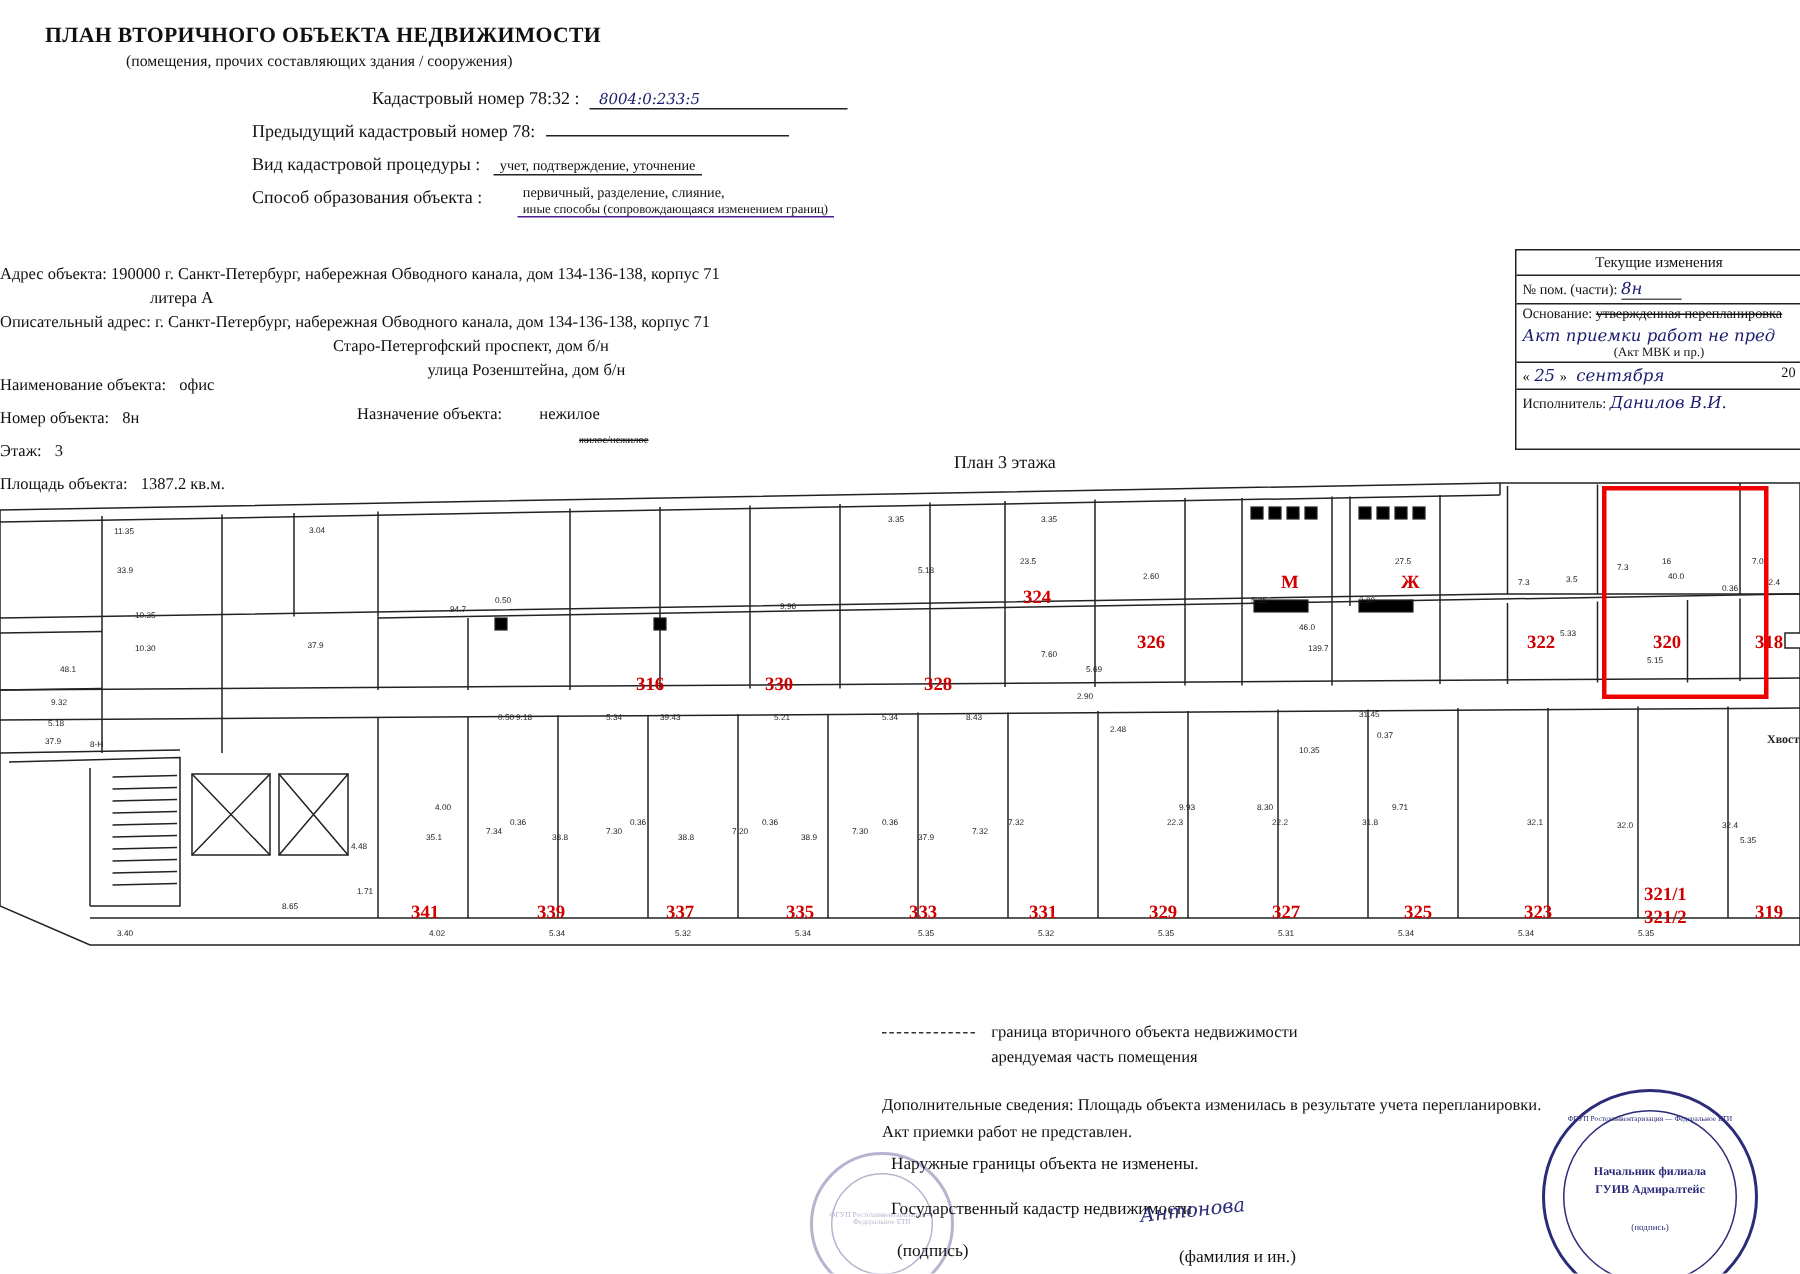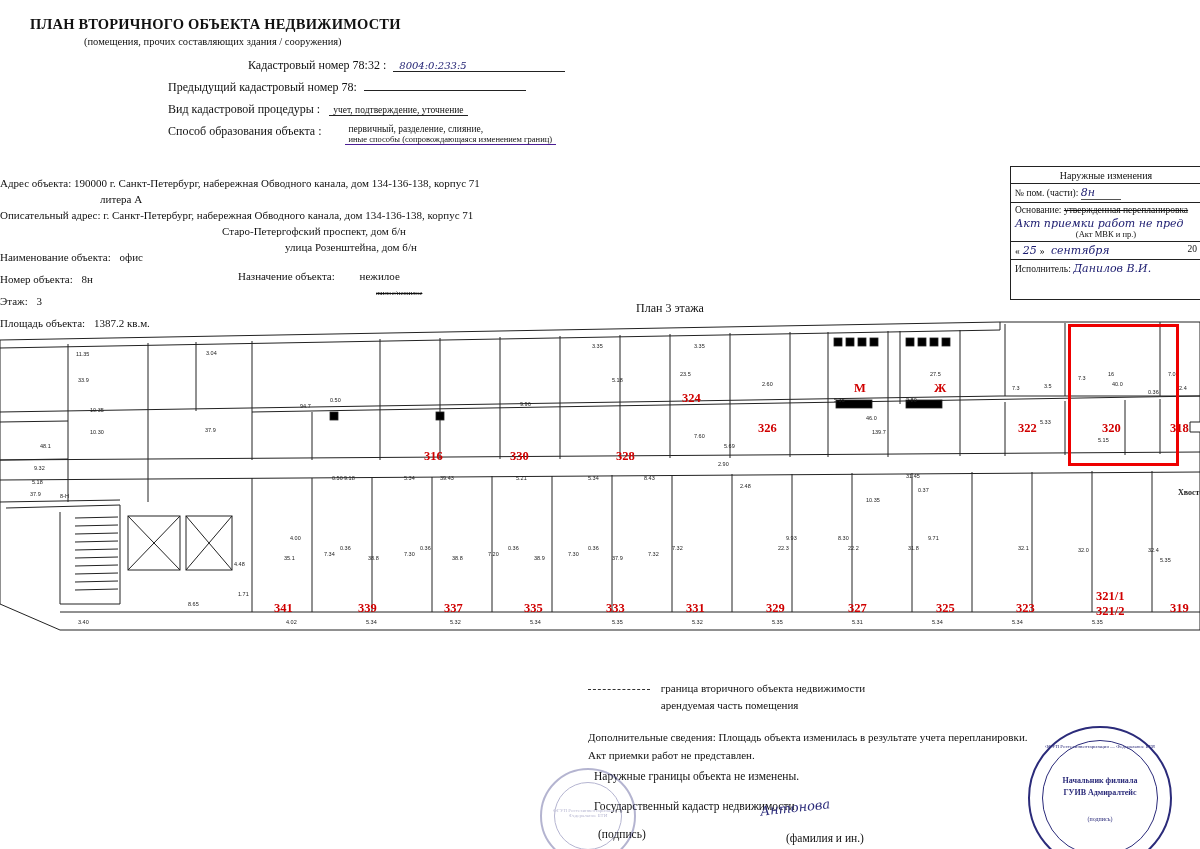--- a/index.html
+++ b/index.html
@@ -41,21 +41,21 @@
 
   .addr-block{position:absolute;left:0;top:175px;font-size:11px;line-height:16px;}
   .addr-line{white-space:nowrap;}
   .indent{padding-left:100px;}
 
   .obj-block{position:absolute;left:0;top:246px;font-size:11px;line-height:22px;}
   .obj-block .val{padding-left:6px;}
 
   .purpose{position:absolute;left:238px;top:270px;font-size:11px;}
   .purpose .v{padding-left:22px;}
-  .strike{font-size:7px;text-decoration:line-through;position:absolute;left:376px;top:289px;}
+  .strike{font-size:7px;text-decoration:line-through;position:absolute;left:386px;top:289px;}
 
   .plan-caption{position:absolute;left:636px;top:301px;font-size:12px;}
 
   
   .changes{
     position:absolute;left:1010px;top:166px;width:190px;height:132px;
     border:1px solid #222;font-size:9.5px;
   }
   .changes .hdr{
     text-align:center;border-bottom:1px solid #222;padding:3px 0 2px;font-size:10px;
@@ -190,21 +190,21 @@
 
   <div class="purpose">
     <span>Назначение объекта:</span>
     <span class="v">нежилое</span>
   </div>
   <span class="strike">жилое/нежилое</span>
 
   <div class="plan-caption">План 3 этажа</div>
 
   <div class="changes">
-    <div class="hdr">Наружные изменения</div>
+    <div class="hdr">Текущие изменения</div>
     <div class="row">
       <span>№ пом. (части):</span>
       <span class="u hand" style="font-size:11px;">8н</span>
     </div>
     <div class="row" style="border-bottom:none;">
       <span>Основание:</span>
       <span class="strk">утвержденная перепланировка</span>
     </div>
     <div class="row" style="padding-top:0;">
       <span class="hand" style="font-size:11px;">Акт приемки работ не пред</span>

